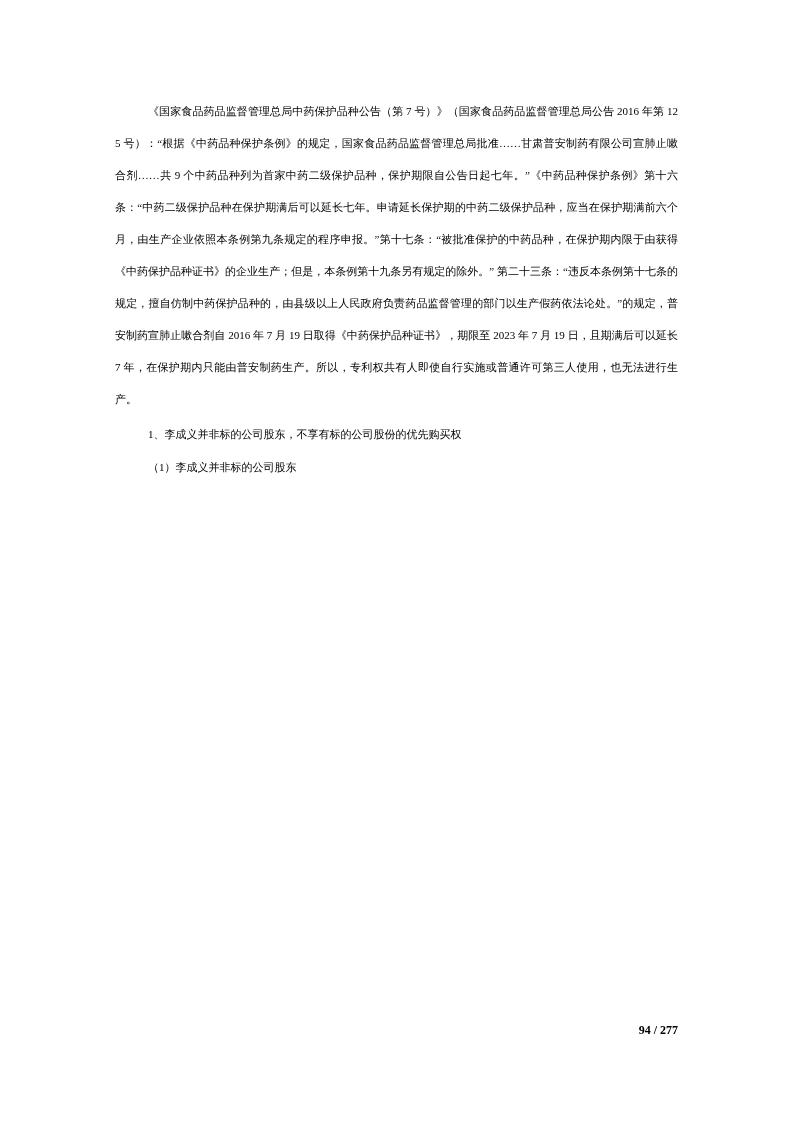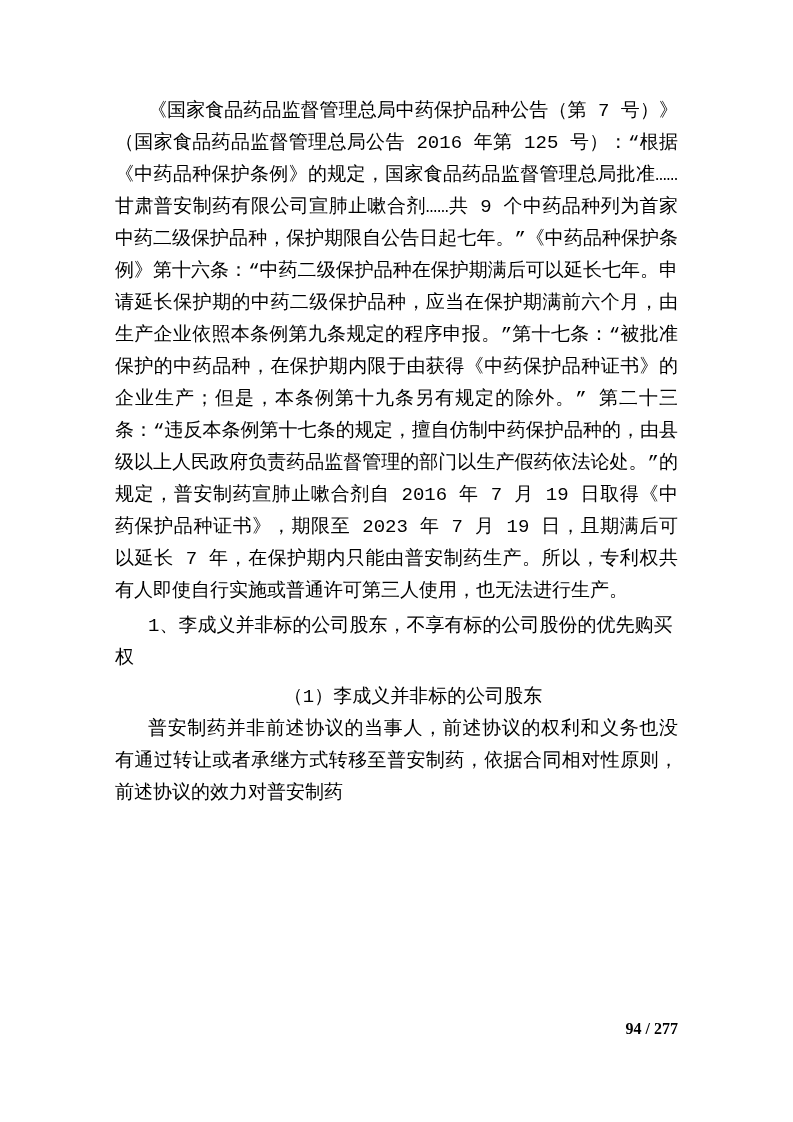--- a/index.html
+++ b/index.html
@@ -18,55 +18,53 @@
   }
   .body-text {
     position: absolute;
     left: 115px;
     top: 95px;
     width: 563px;
   }
   .para {
     margin: 0;
     padding: 0;
-    font-size: 19px;
+    font-size: 11px;
     line-height: 32px;
     text-align: justify;
     text-indent: 33px;
     word-break: break-all;
-    font-family: Liberation Mono, monospace;
   }
   .para.heading {
     margin-top: 3px;
     text-align: left;
   }
   .para.subheading {
-    margin-top: 7px;
-    text-align: center;
+    margin-top: 1px;
+    text-align: left;
   }
   .footer {
     position: absolute;
     left: 115px;
     top: 1020px;
     width: 563px;
     text-align: right;
   }
   .page-number {
-    font-size: 16px;
+    font-size: 12px;
     font-weight: bold;
     line-height: 18px;
     font-family: "Liberation Serif", "DejaVu Serif", serif;
   }
 </style>
 </head>
 <body>
 
 <div class="page">
   <div class="body-text">
     <p class="para">《国家食品药品监督管理总局中药保护品种公告（第 7 号）》（国家食品药品监督管理总局公告 2016 年第 125 号）：“根据《中药品种保护条例》的规定，国家食品药品监督管理总局批准……甘肃普安制药有限公司宣肺止嗽合剂……共 9 个中药品种列为首家中药二级保护品种，保护期限自公告日起七年。”《中药品种保护条例》第十六条：“中药二级保护品种在保护期满后可以延长七年。申请延长保护期的中药二级保护品种，应当在保护期满前六个月，由生产企业依照本条例第九条规定的程序申报。”第十七条：“被批准保护的中药品种，在保护期内限于由获得《中药保护品种证书》的企业生产；但是，本条例第十九条另有规定的除外。” 第二十三条：“违反本条例第十七条的规定，擅自仿制中药保护品种的，由县级以上人民政府负责药品监督管理的部门以生产假药依法论处。”的规定，普安制药宣肺止嗽合剂自 2016 年 7 月 19 日取得《中药保护品种证书》，期限至 2023 年 7 月 19 日，且期满后可以延长 7 年，在保护期内只能由普安制药生产。所以，专利权共有人即使自行实施或普通许可第三人使用，也无法进行生产。</p>
     <p class="para heading">1、李成义并非标的公司股东，不享有标的公司股份的优先购买权</p>
     <p class="para subheading">（1）李成义并非标的公司股东</p>
-    <p class="para">普安制药并非前述协议的当事人，前述协议的权利和义务也没有通过转让或者承继方式转移至普安制药，依据合同相对性原则，前述协议的效力对普安制药</p>
   </div>
   <div class="footer">
     <span class="page-number">94 / 277</span>
   </div>
 </div>
 
 </body></html>

